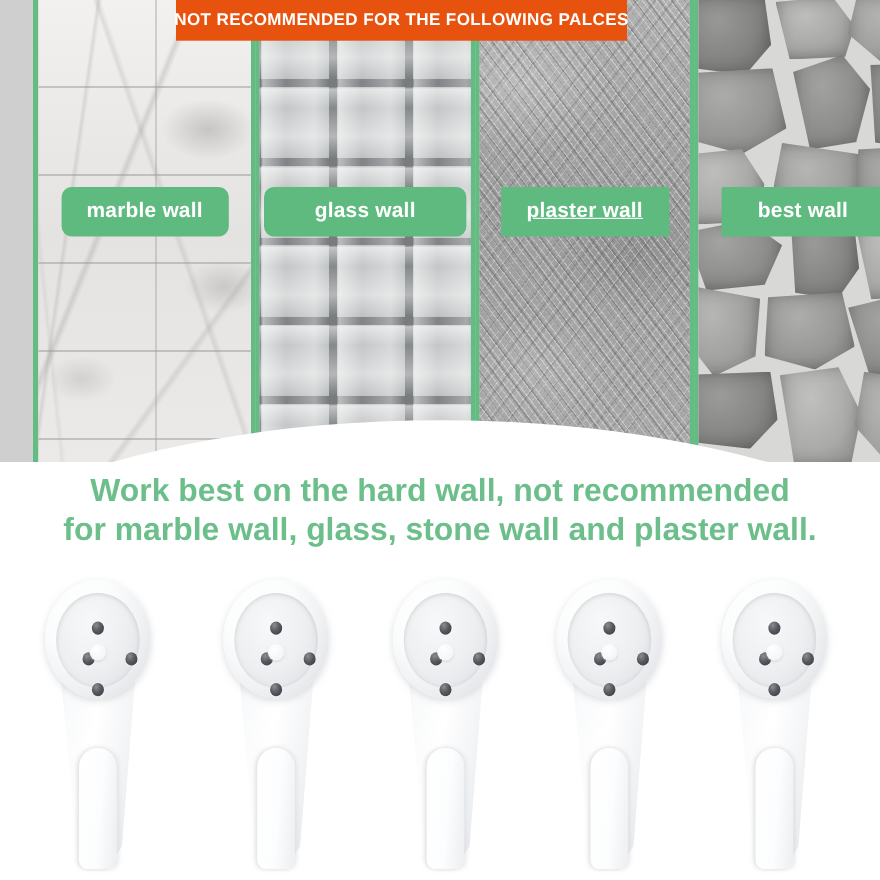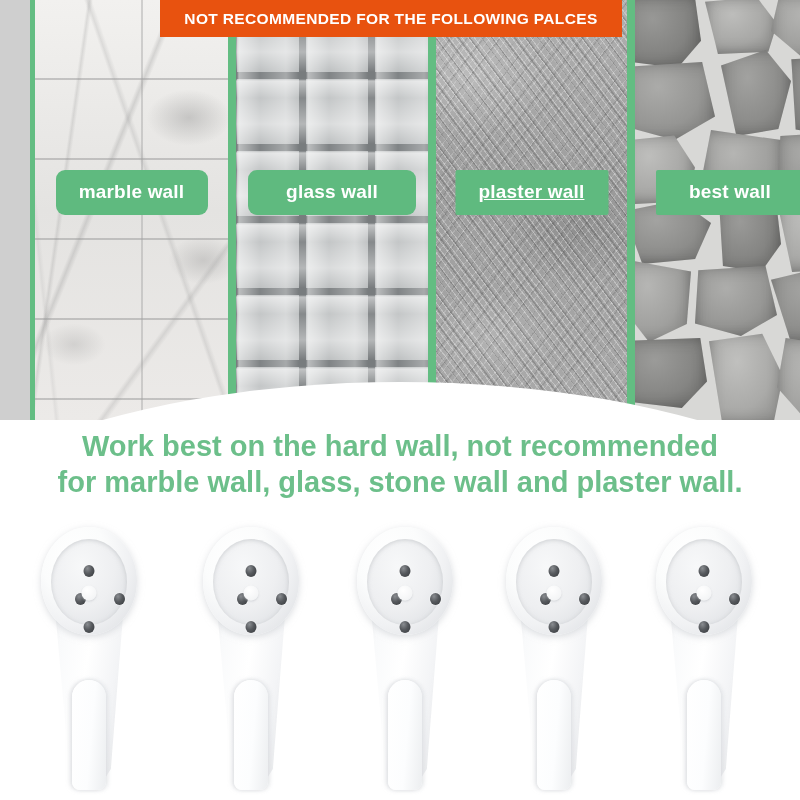--- a/index.html
+++ b/index.html
@@ -154,30 +154,30 @@
     color: #ffffff;
     font-size: 19px;
     font-weight: bold;
     letter-spacing: .2px;
     text-align: center;
     padding: 11px 0 12px 0;
     white-space: nowrap;
     box-sizing: border-box;
   }
   .wall-label.r0 { width: 152px; border-radius: 9px; }
-  .wall-label.r1 { width: 168px; border-radius: 9px; }
+  .wall-label.r1 { width: 184px; border-radius: 9px; }
   .wall-label.r2 { width: 153px; border-radius: 2px; text-decoration: underline; }
   .wall-label.r3 { width: 148px; border-radius: 2px; }
 
   
   .banner {
     position: absolute;
     left: 160px;
     top: 0;
-    width: 462px;
+    width: 410px;
     height: 37px;
     background: #e8520f;
     display: flex;
     align-items: center;
     justify-content: center;
     z-index: 6;
   }
   .banner-text {
     color: #ffffff;
     font-size: 15.5px;

